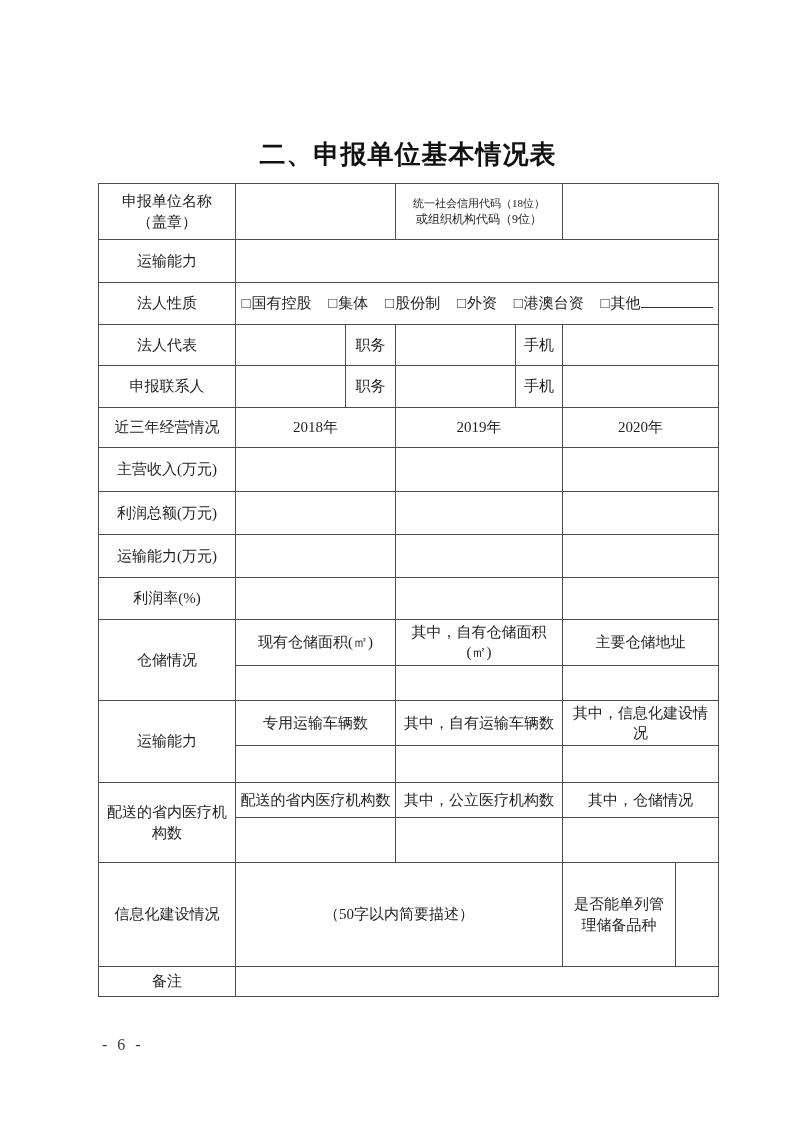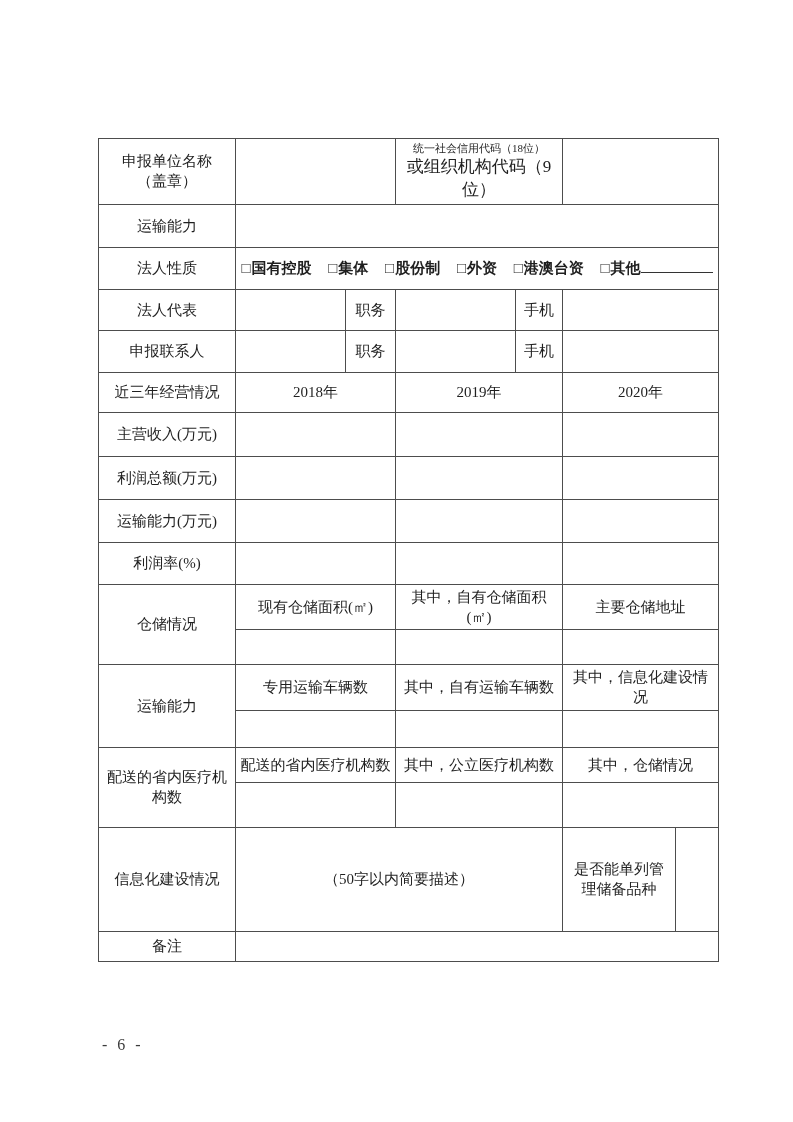--- a/index.html
+++ b/index.html
@@ -27,21 +27,21 @@
     vertical-align:middle;
     font-size:15px;
     line-height:1.35;
     padding:2px 4px;
     overflow:hidden;
     background:#fff;
   }
   td.lab { font-size:15px; }
   td.sub { font-size:13.5px; }
   td.small { font-size:14.5px; }
-  td.left { text-align:left; padding-left:10px; font-size:14px; white-space:nowrap;font-weight:bold; }
+  td.left { text-align:left; padding-left:10px; font-size:14px; white-space:nowrap; }
   .opt { margin-right:13px; white-space:nowrap; }
   .cb { margin-right:1px; }
   .fill-line {
     display:inline-block;
     width:72px;
     height:13px;
     border-bottom:1px solid #333;
   }
   .pageno {
     position:absolute;
@@ -50,20 +50,21 @@
     font-size:16px;
     letter-spacing:3px;
     color:#3c3c3c;
   }
 </style>
 </head>
 <body>
 
 <div class="sheet">
 
+  <div class="title">二、申报单位基本情况表</div>
 
   <table class="form">
     <colgroup>
       <col style="width:137px">
         <col style="width:110px">
         <col style="width:50px">
       <col style="width:120px">
         <col style="width:47px">
         <col style="width:113px">
       <col style="width:43px">
@@ -71,21 +72,21 @@
 
     <tbody>
         <tr style="height:56px">
       <td class="lab">
         <div>申报单位名称</div>
         <div>（盖章）</div>
       </td>
       <td colspan="2"></td>
       <td colspan="2" class="small">
         <div style="font-size:11px">统一社会信用代码（18位）</div>
-        <div style="font-size:17px">或组织机构代码（9位）</div>
+        <div style="font-size:12px">或组织机构代码（9位）</div>
       </td>
       <td colspan="2"></td>
     </tr>
 
     <tr style="height:43px">
       <td class="lab">运输能力</td>
       <td colspan="6"></td>
     </tr>
 
     <tr style="height:42px">

